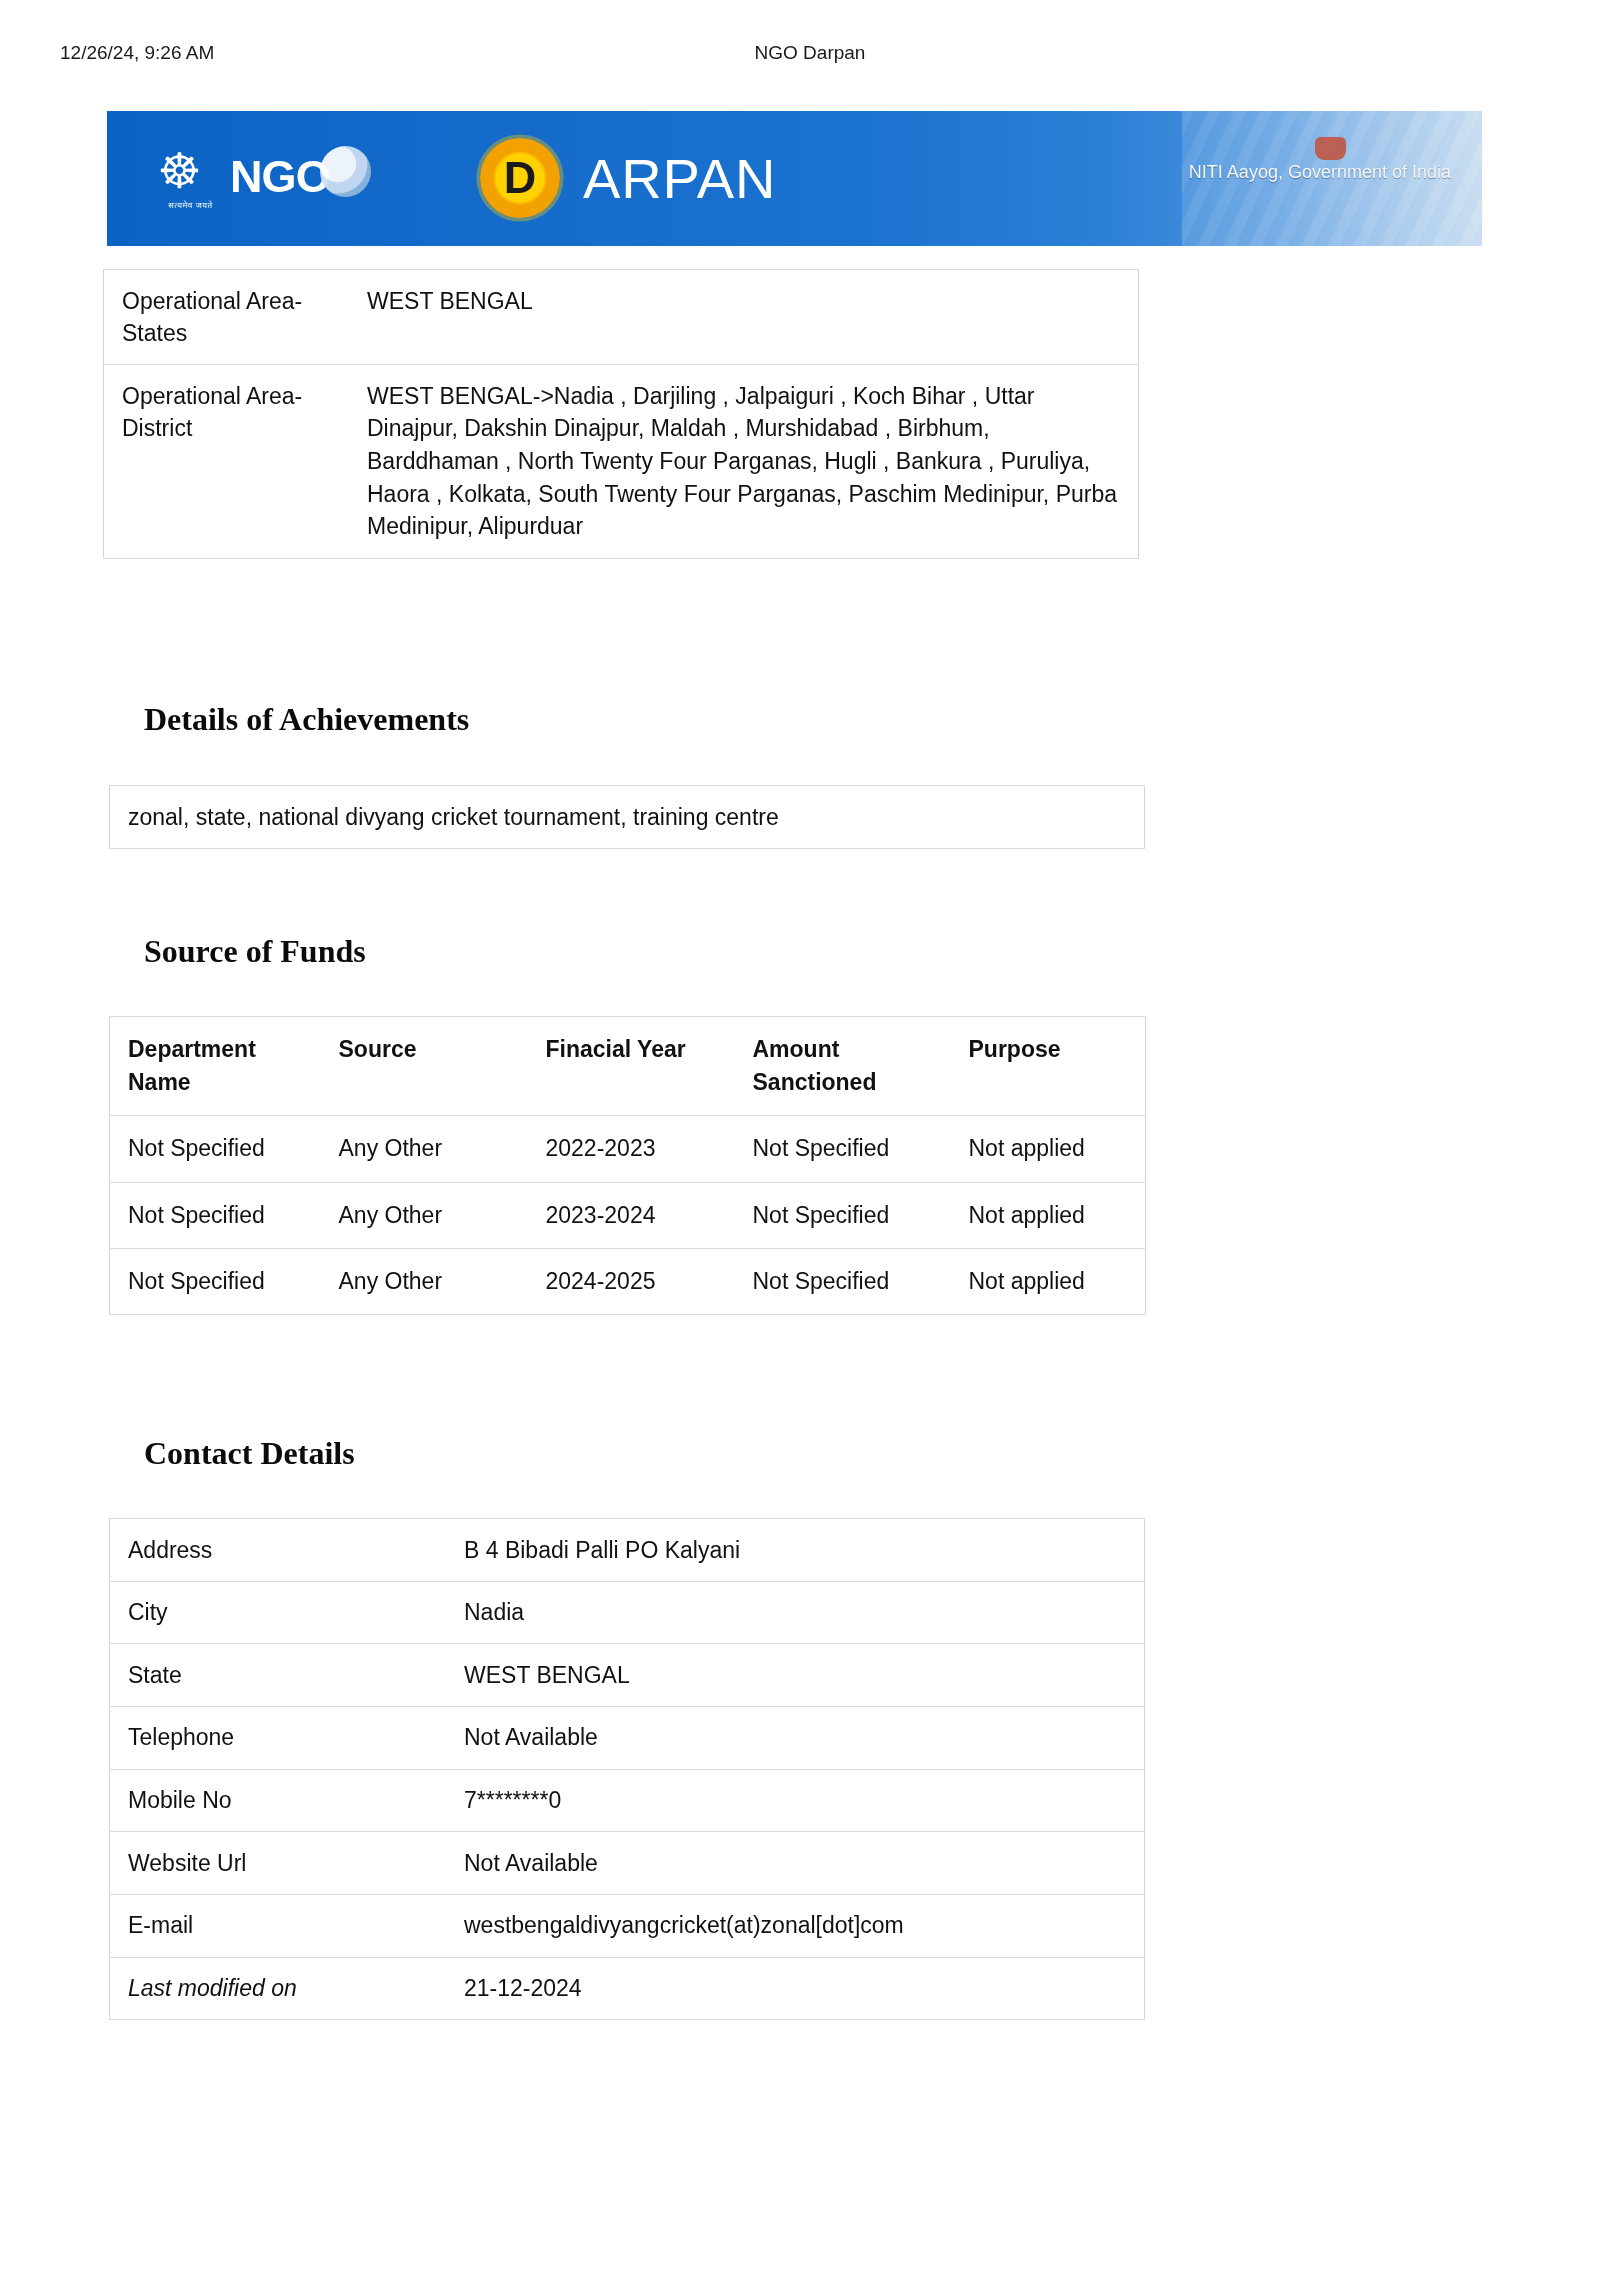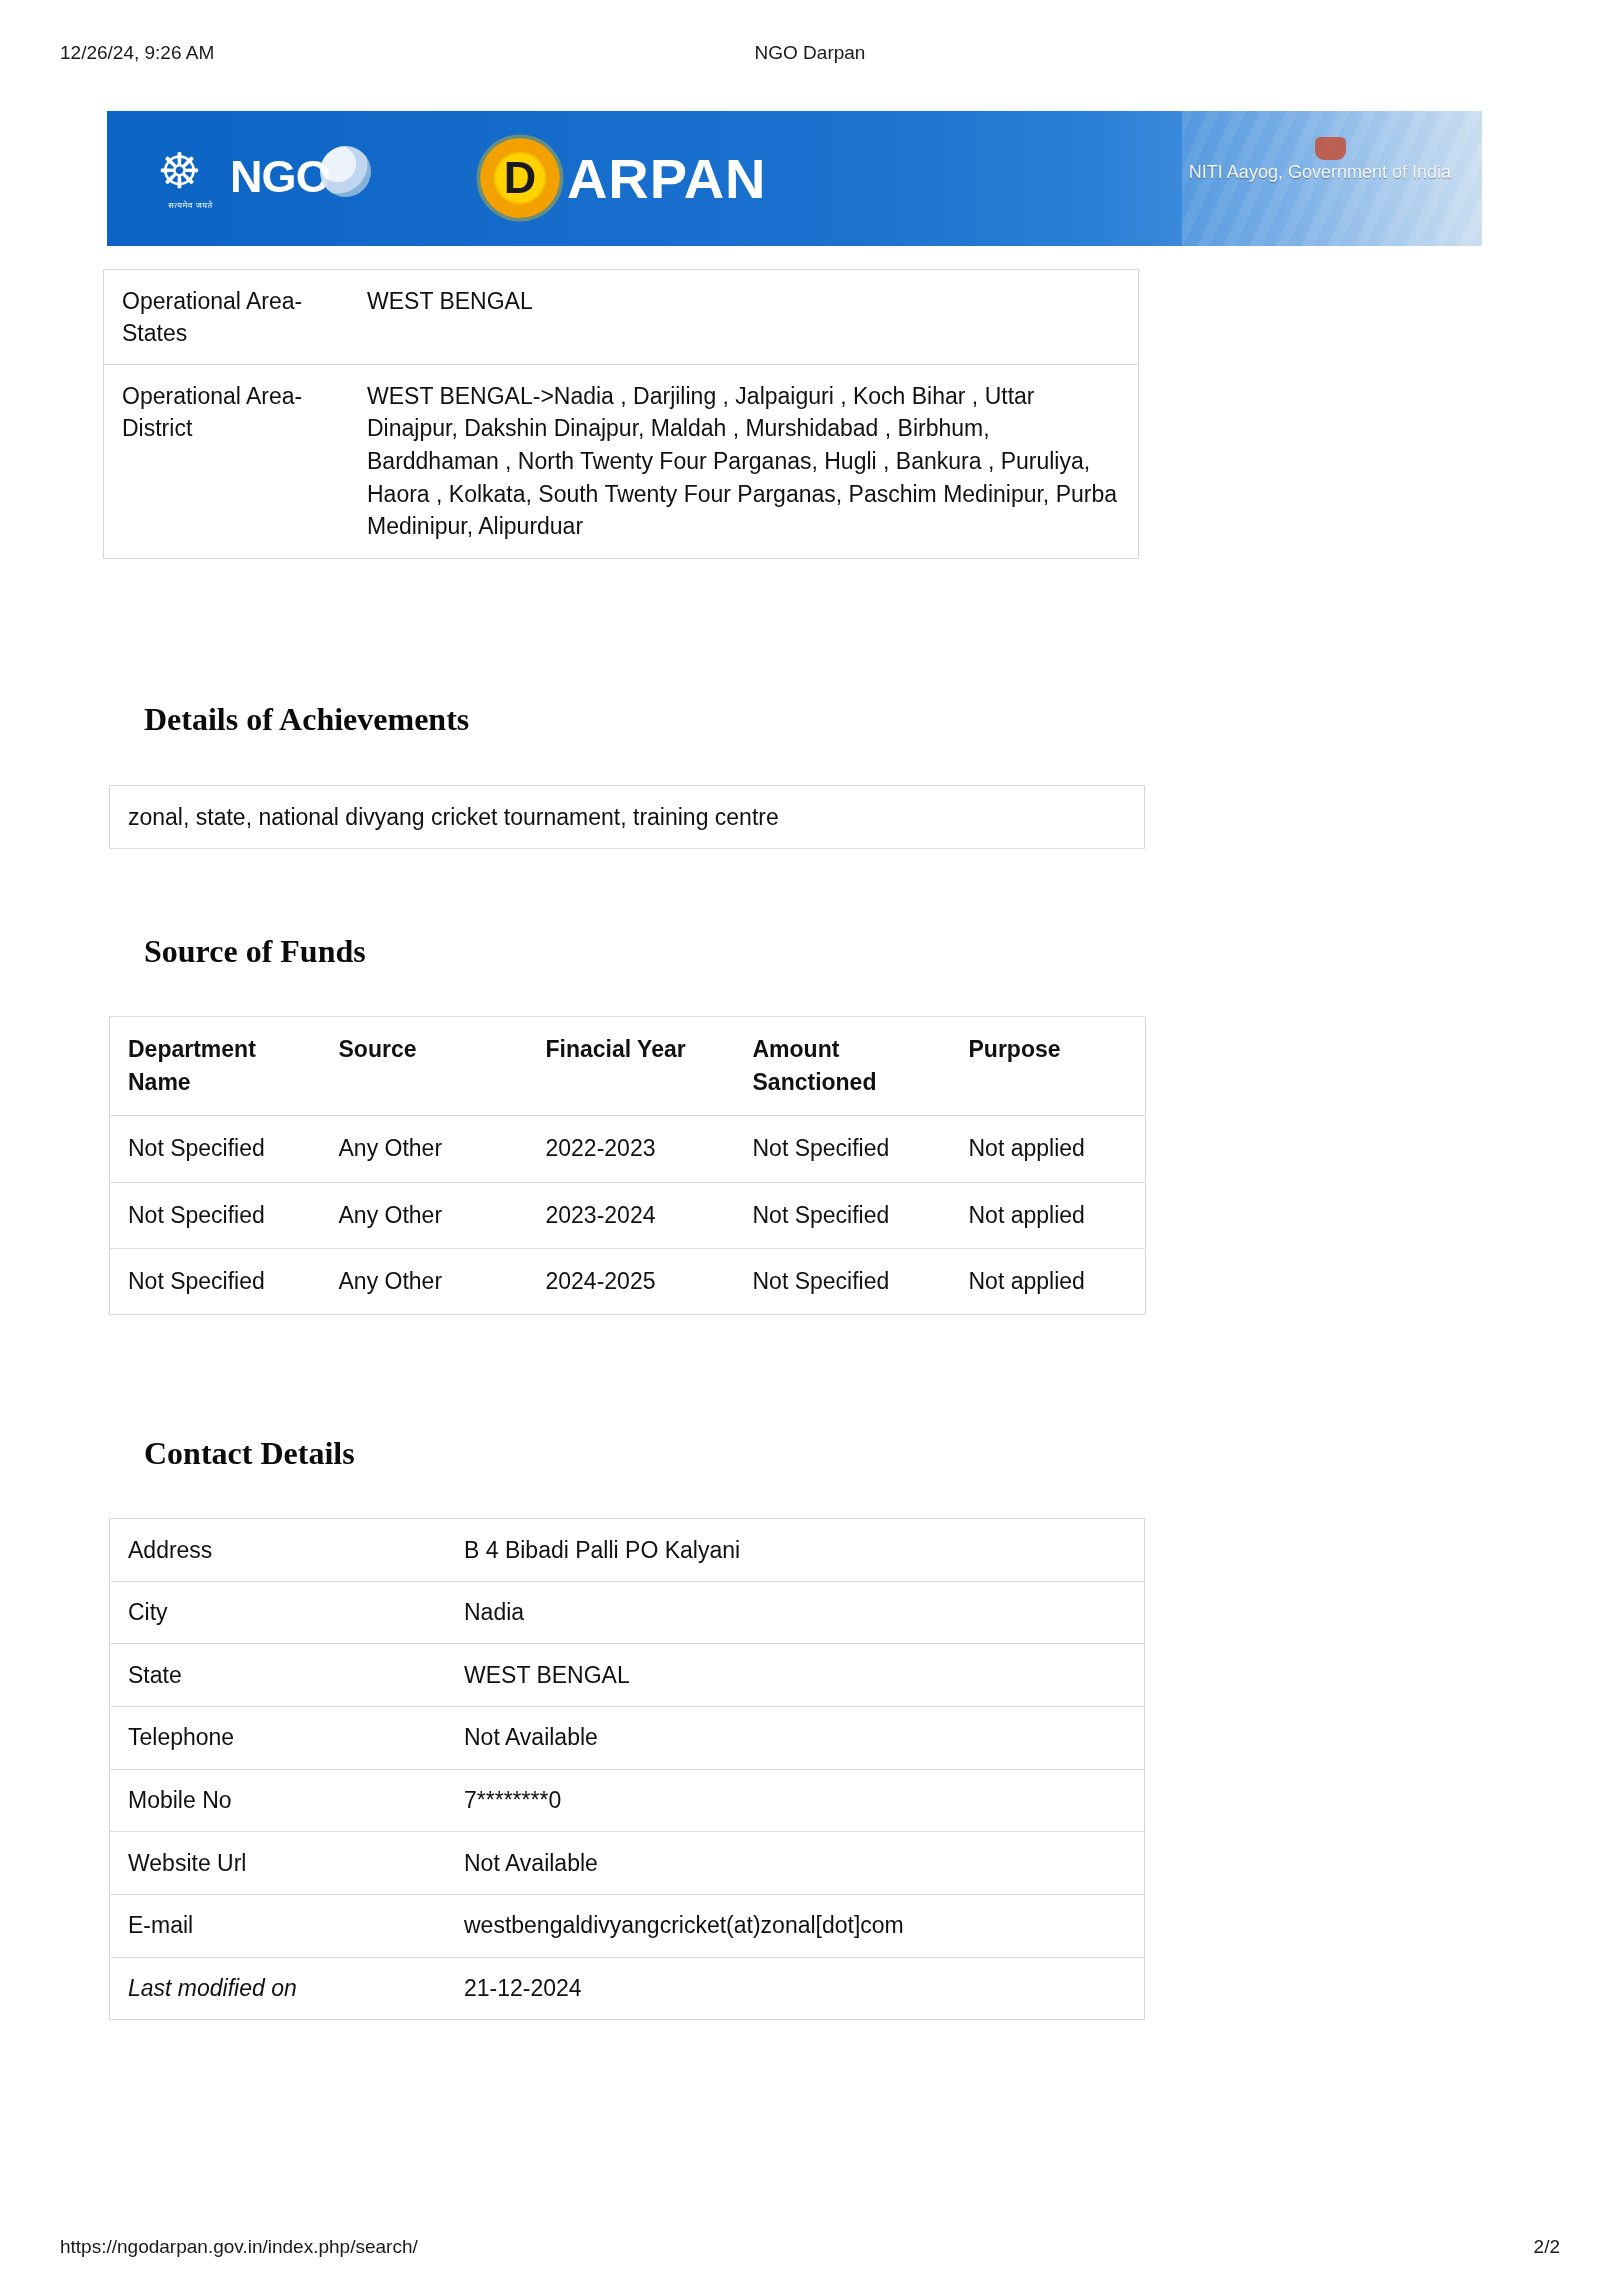--- a/index.html
+++ b/index.html
@@ -121,23 +121,23 @@
     width: 80px; height: 80px;
     border-radius: 50%;
     background: radial-gradient(circle at 50% 50%, #ffd200 0 42%, #f2a100 48% 72%, #c96a00 74% 100%);
     box-shadow: 0 0 0 3.6px rgba(255,210,0,.35);
     display: flex; align-items: center; justify-content: center;
     color: #1b1b1b;
     font-size: 45px;
     font-weight: bold;
   }
   .darpan .word {
-    margin-left: 7px;
+    margin-left: 23px;
     font-size: 56px;
-    font-weight: bold;
+    font-weight: normal;
     color: #ffffff;
     letter-spacing: 0.9px;
   }
   .banner .niti {
     position: absolute;
     right: 31px;
     top: 51px;
     font-size: 18px;
     color: #f4f7fb;
     text-shadow: 0 0.9px 0.9px rgba(0,0,0,.35);
@@ -345,19 +345,15 @@
         <td class="label">E-mail</td>
         <td class="value">westbengaldivyangcricket(at)zonal[dot]com</td>
       </tr>
       <tr class="last">
         <td class="label">Last modified on</td>
         <td class="value">21-12-2024</td>
       </tr>
     </tbody>
   </table>
 
-  <div class="print-footer">
-    <span>https://ngodarpan.gov.in/index.php/search/</span>
-    <span>2/2</span>
-  </div>
 
 </div>
 
 
 </body></html>

